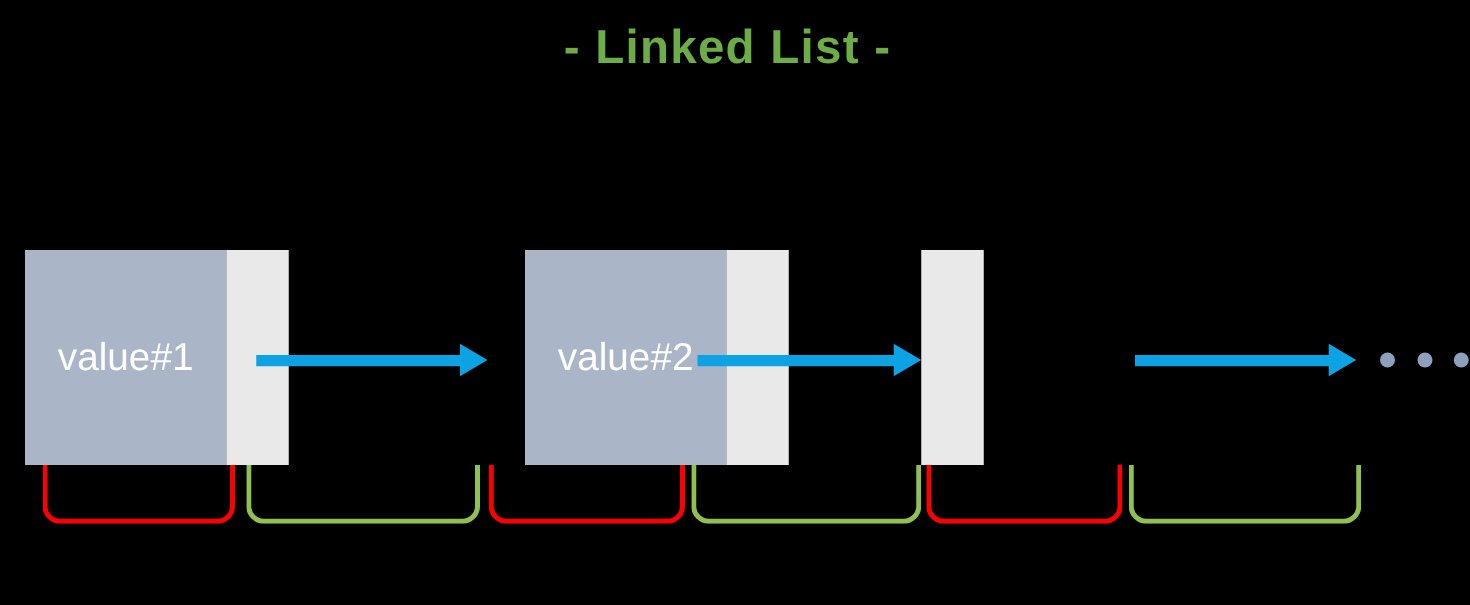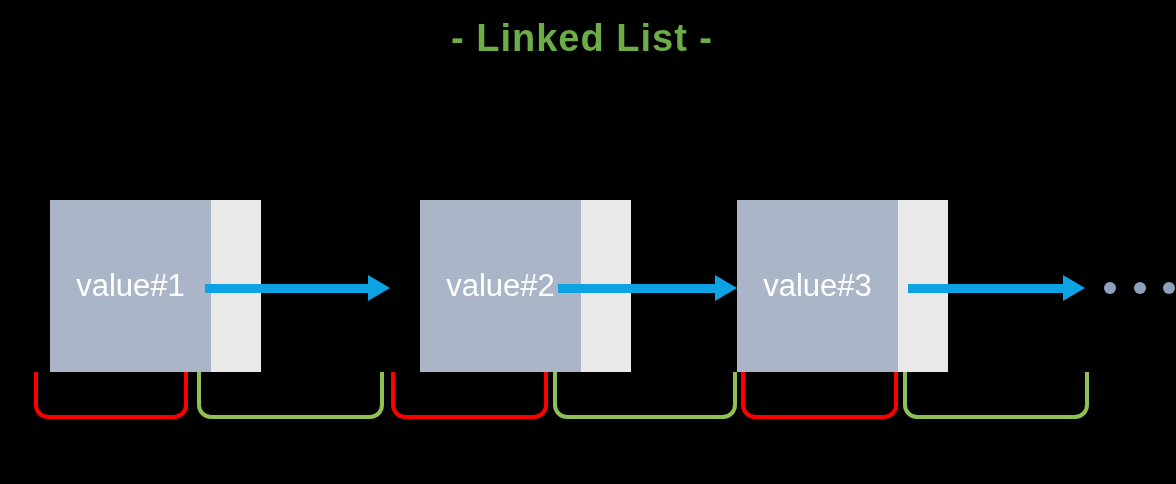--- a/index.html
+++ b/index.html
@@ -47,21 +47,21 @@
     justify-content: center;
     color: #FFFFFF;
     font-size: 31px;
     font-weight: 400;
   }
   .node .pointer-cell {
     width: 50px;
     height: 172px;
     background: #E9E9E9;
   }
-  .node-1 { left: 50px; }
+  .node-1 { left: 20px; }
   .node-2 { left: 389px; padding-left: 31px; }
   .node-3 { left: 737px; }
 
   
   .arrow {
     position: absolute;
     top: 275px;
     height: 26px;
   }
   .arrow .shaft {
@@ -133,23 +133,20 @@
   </div>
 
   <div class="node node-2">
     <div class="value-cell">
       <span>value#2</span>
     </div>
     <div class="pointer-cell"></div>
   </div>
 
   <div class="node node-3">
-    <div class="value-cell">
-      <span>value#3</span>
-    </div>
     <div class="pointer-cell"></div>
   </div>
 
   <div class="arrow arrow-1">
     <div class="shaft"></div>
     <div class="head"></div>
   </div>
   <div class="arrow arrow-2">
     <div class="shaft"></div>
     <div class="head"></div>

